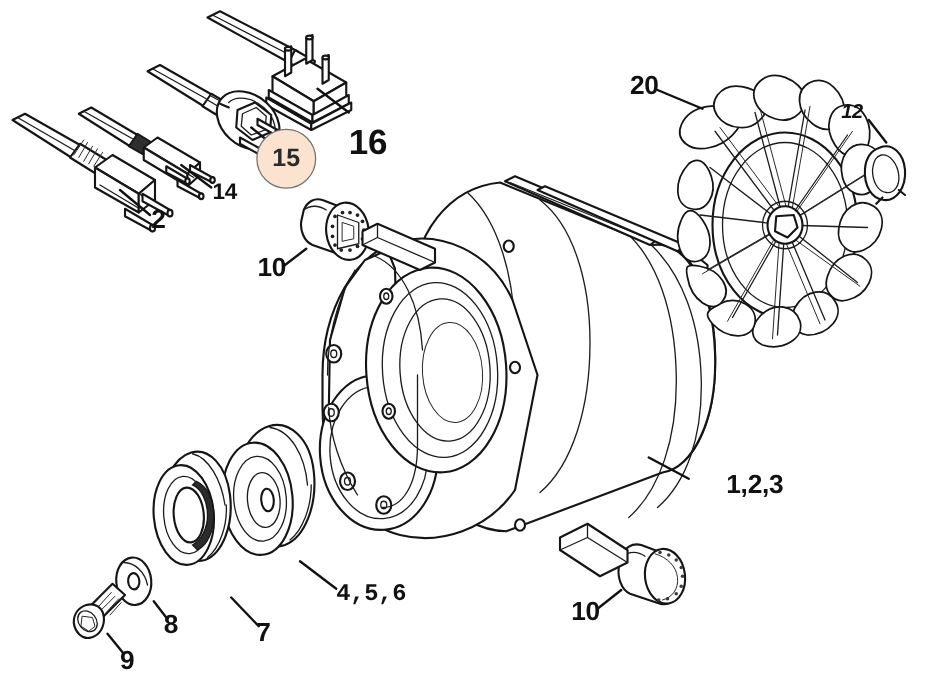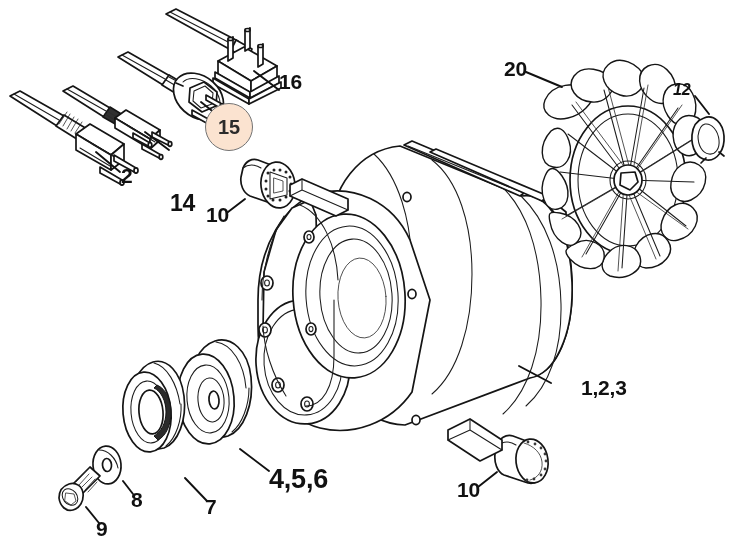--- a/index.html
+++ b/index.html
@@ -339,39 +339,39 @@
       <path class="lead" d="M551,383 L519,366"></path>
       <path class="lead" d="M269,471 L240,449"></path>
       <path class="lead" d="M207,501 L185,478"></path>
       <path class="lead" d="M133,494 L123,481"></path>
       <path class="lead" d="M99,523 L86,507"></path>
     </g>
   </svg>
 
   <div class="lbl" style="left:121px;top:165px;font-size:21px;">2</div>
 
-  <div class="lbl" style="left:170px;top:144px;font-size:23px;margin-top:48px;">14</div>
-
-  <div class="lbl" style="left:279px;top:71px;font-size:21px;">16</div>
+  <div class="lbl" style="left:170px;top:144px;font-size:18px;">14</div>
+
+  <div class="lbl" style="left:279px;top:100px;font-size:28px;">16</div>
 
   <div class="badge" style="left:205px;top:103px;width:48px;height:48px;
               background:#fbe3d0;border:1px solid #737373;
               font-size:20px;color:#2b2b2b;box-sizing:border-box;">15</div>
 
   <div class="lbl" style="left:206px;top:204px;font-size:21px;">10</div>
 
   <div class="lbl" style="left:457px;top:479px;font-size:21px;">10</div>
 
   <div class="lbl" style="left:504px;top:58px;font-size:21px;">20</div>
 
   <div class="lbl" style="left:673px;top:82px;font-size:16px;font-style:italic;">12</div>
 
   <div class="lbl" style="left:581px;top:377px;font-size:21px;">1,2,3</div>
 
-  <div class="lbl" style="left:269px;top:466px;font-size:27px;">4,5,6</div>
+  <div class="lbl" style="left:269px;top:466px;font-size:19px;font-family:Liberation Mono, monospace;">4,5,6</div>
 
   <div class="lbl" style="left:205px;top:496px;font-size:21px;">7</div>
 
   <div class="lbl" style="left:131px;top:489px;font-size:21px;">8</div>
 
   <div class="lbl" style="left:96px;top:518px;font-size:21px;">9</div>
 
 </div>
 
 </body></html>

